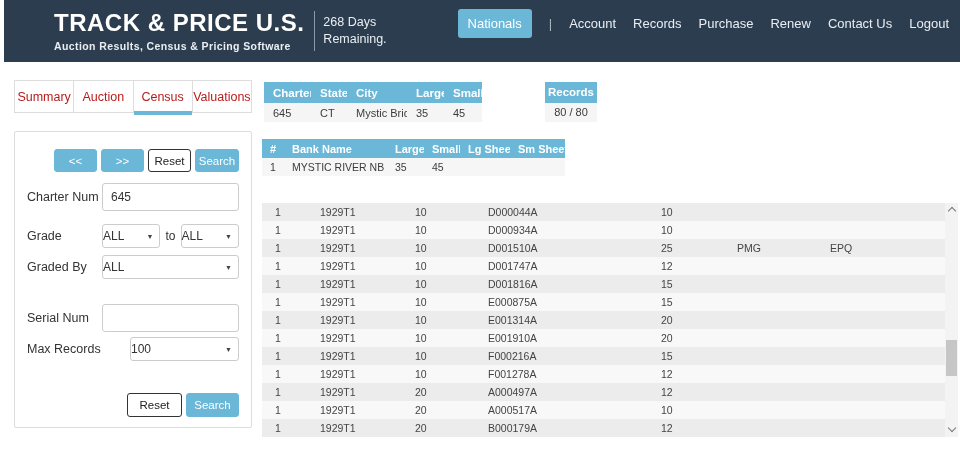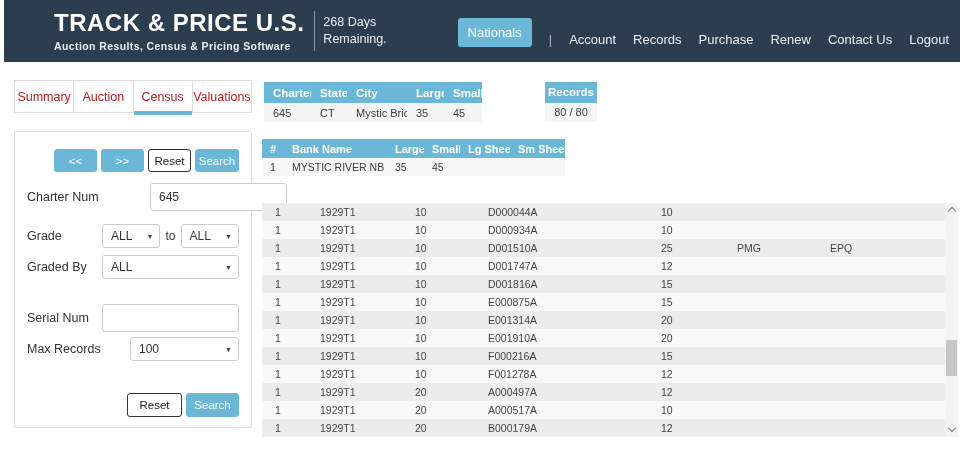--- a/index.html
+++ b/index.html
@@ -9,21 +9,21 @@
   
   .header { position: absolute; left: 4px; top: 0; width: 960px; height: 62px;
     background: #2c3d4f; display: flex; align-items: center; padding-left: 36px; }
   .logo-block { margin-left: 14px; color: #fff; }
   .logo-title { font-size: 24px; font-weight: bold; letter-spacing: 0.5px; line-height: 1.1; }
   .logo-sub { font-size: 10.5px; font-weight: bold; letter-spacing: 0.4px; margin-top: 3px; color: #e9eef3; }
   .days-block { display: flex; align-items: center; margin-left: 10px; }
   .days-divider { width: 1px; height: 40px; background: #8b9aa8; margin-right: 8px; }
   .days-text { color: #e9eef3; font-size: 12.5px; width: 78px; line-height: 1.35; }
   .nav { position: absolute; right: 15px; top: 0; height: 47px; display: flex;
-    align-items: flex-end; gap: 17px; }
+    align-items: center; gap: 17px; }
   .nav-link { color: #e9eef3; font-size: 13px; text-decoration: none; cursor: pointer; }
   .nav-sep { color: #aab6c0; font-size: 13px; }
   .nav-btn-active { background: #6ab7d8; color: #fff; font-size: 13px; padding: 7px 10px;
     border-radius: 3px; cursor: pointer; }
 
   
   .tabs-box { position: absolute; left: 14px; top: 80px; width: 238px; height: 33px;
     border: 1px solid #ddd; display: flex; background: #fff; }
   .tab { flex: 1; display: flex; align-items: center; justify-content: center;
     font-size: 12.5px; color: #b91c1c; border-right: 1px solid #ddd; cursor: pointer; position: relative; }
@@ -60,27 +60,27 @@
   .btn-white { background: #fff; color: #222; border: 1px solid #333; }
   .btn-prev, .btn-next { width: 43px; }
   .btn-reset-top { width: 43px; }
   .btn-search-top { width: 44px; }
   .form-row { display: flex; align-items: center; }
   .form-label { width: 75px; font-size: 12.5px; color: #333; flex: none; }
   .text-input { width: 137px; height: 28px; border: 1px solid #ccc; border-radius: 3px;
     font-size: 12px; color: #333; padding-left: 8px; outline: none;
     font-family: "Liberation Sans", sans-serif; }
   .select { height: 24px; border: 1px solid #ccc; border-radius: 3px; background: #fff;
-    font-size: 12px; color: #333; display: flex; align-items: center; padding-left: 8px;
+    font-size: 12px; color: #333; display: flex; align-items: center; 
     position: relative; cursor: pointer; }
   .select .caret { position: absolute; right: 6px; font-size: 7px; color: #444; }
   .select-full { width: 137px; }
   .select-small { width: 59px; }
   .to-word { font-size: 12px; color: #333; margin: 0 5px; }
-  .row-charter { margin-top: 11px; gap: 48px; }
+  .row-charter { margin-top: 11px; }
   .row-grade { margin-top: 13px; }
   .row-gradedby { margin-top: 7px; }
   .row-serial { margin-top: 25px; }
   .row-max { margin-top: 5px; gap: 28px; }
   .btn-row-bottom { display: flex; justify-content: flex-end; gap: 4px; margin-top: 32px; }
   .btn-reset-bottom { width: 55px; height: 24px; }
   .btn-search-bottom { width: 53px; height: 24px; }
 
   
   .census-wrap { position: absolute; left: 262px; top: 203px; width: 696px; height: 234px; }

